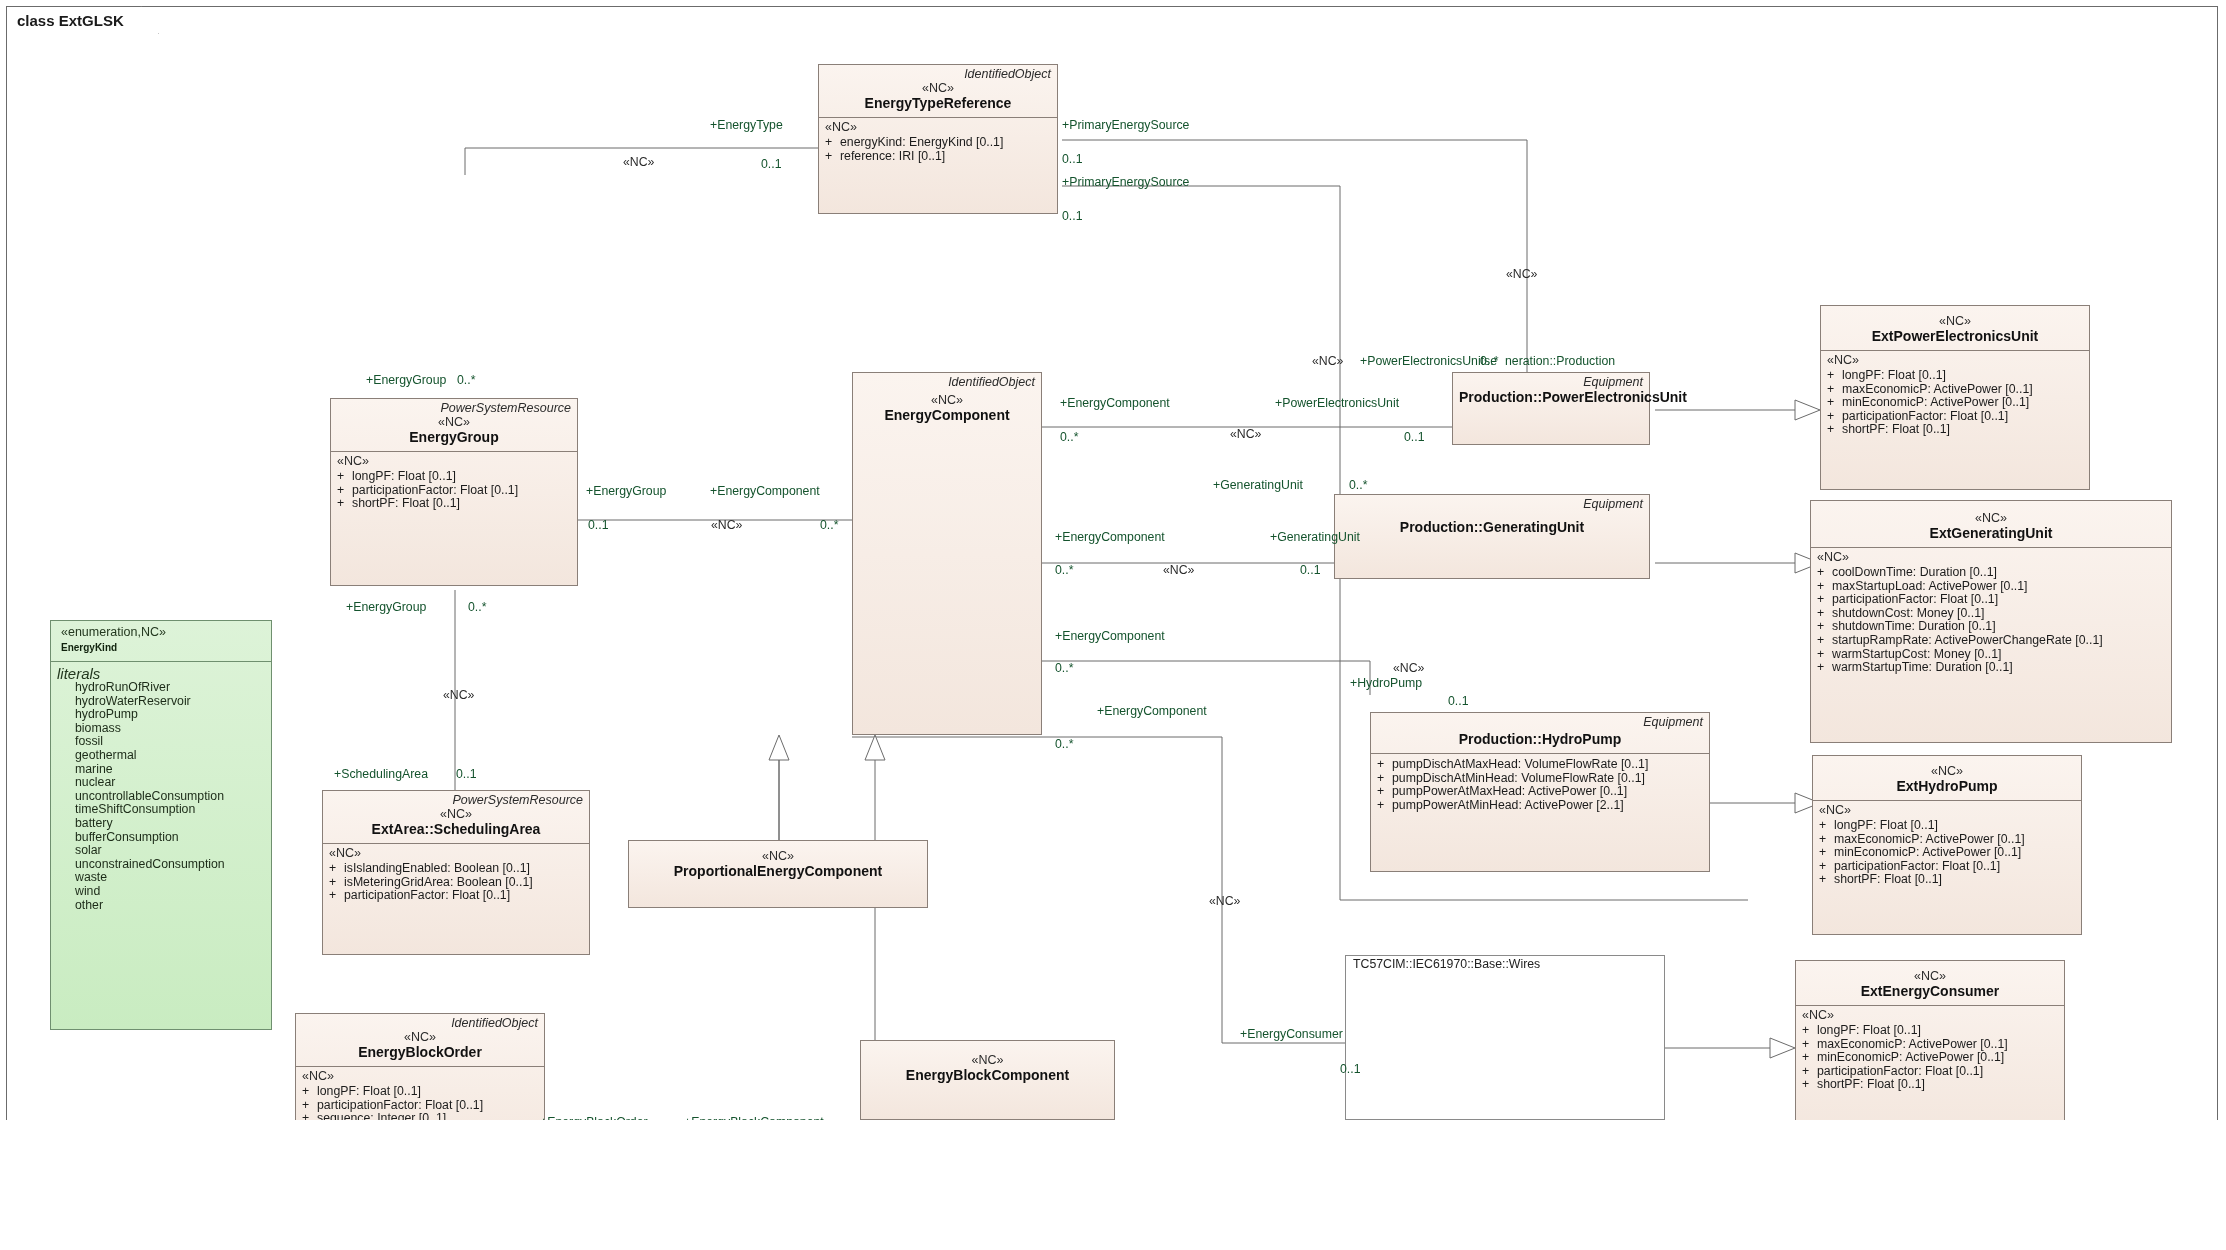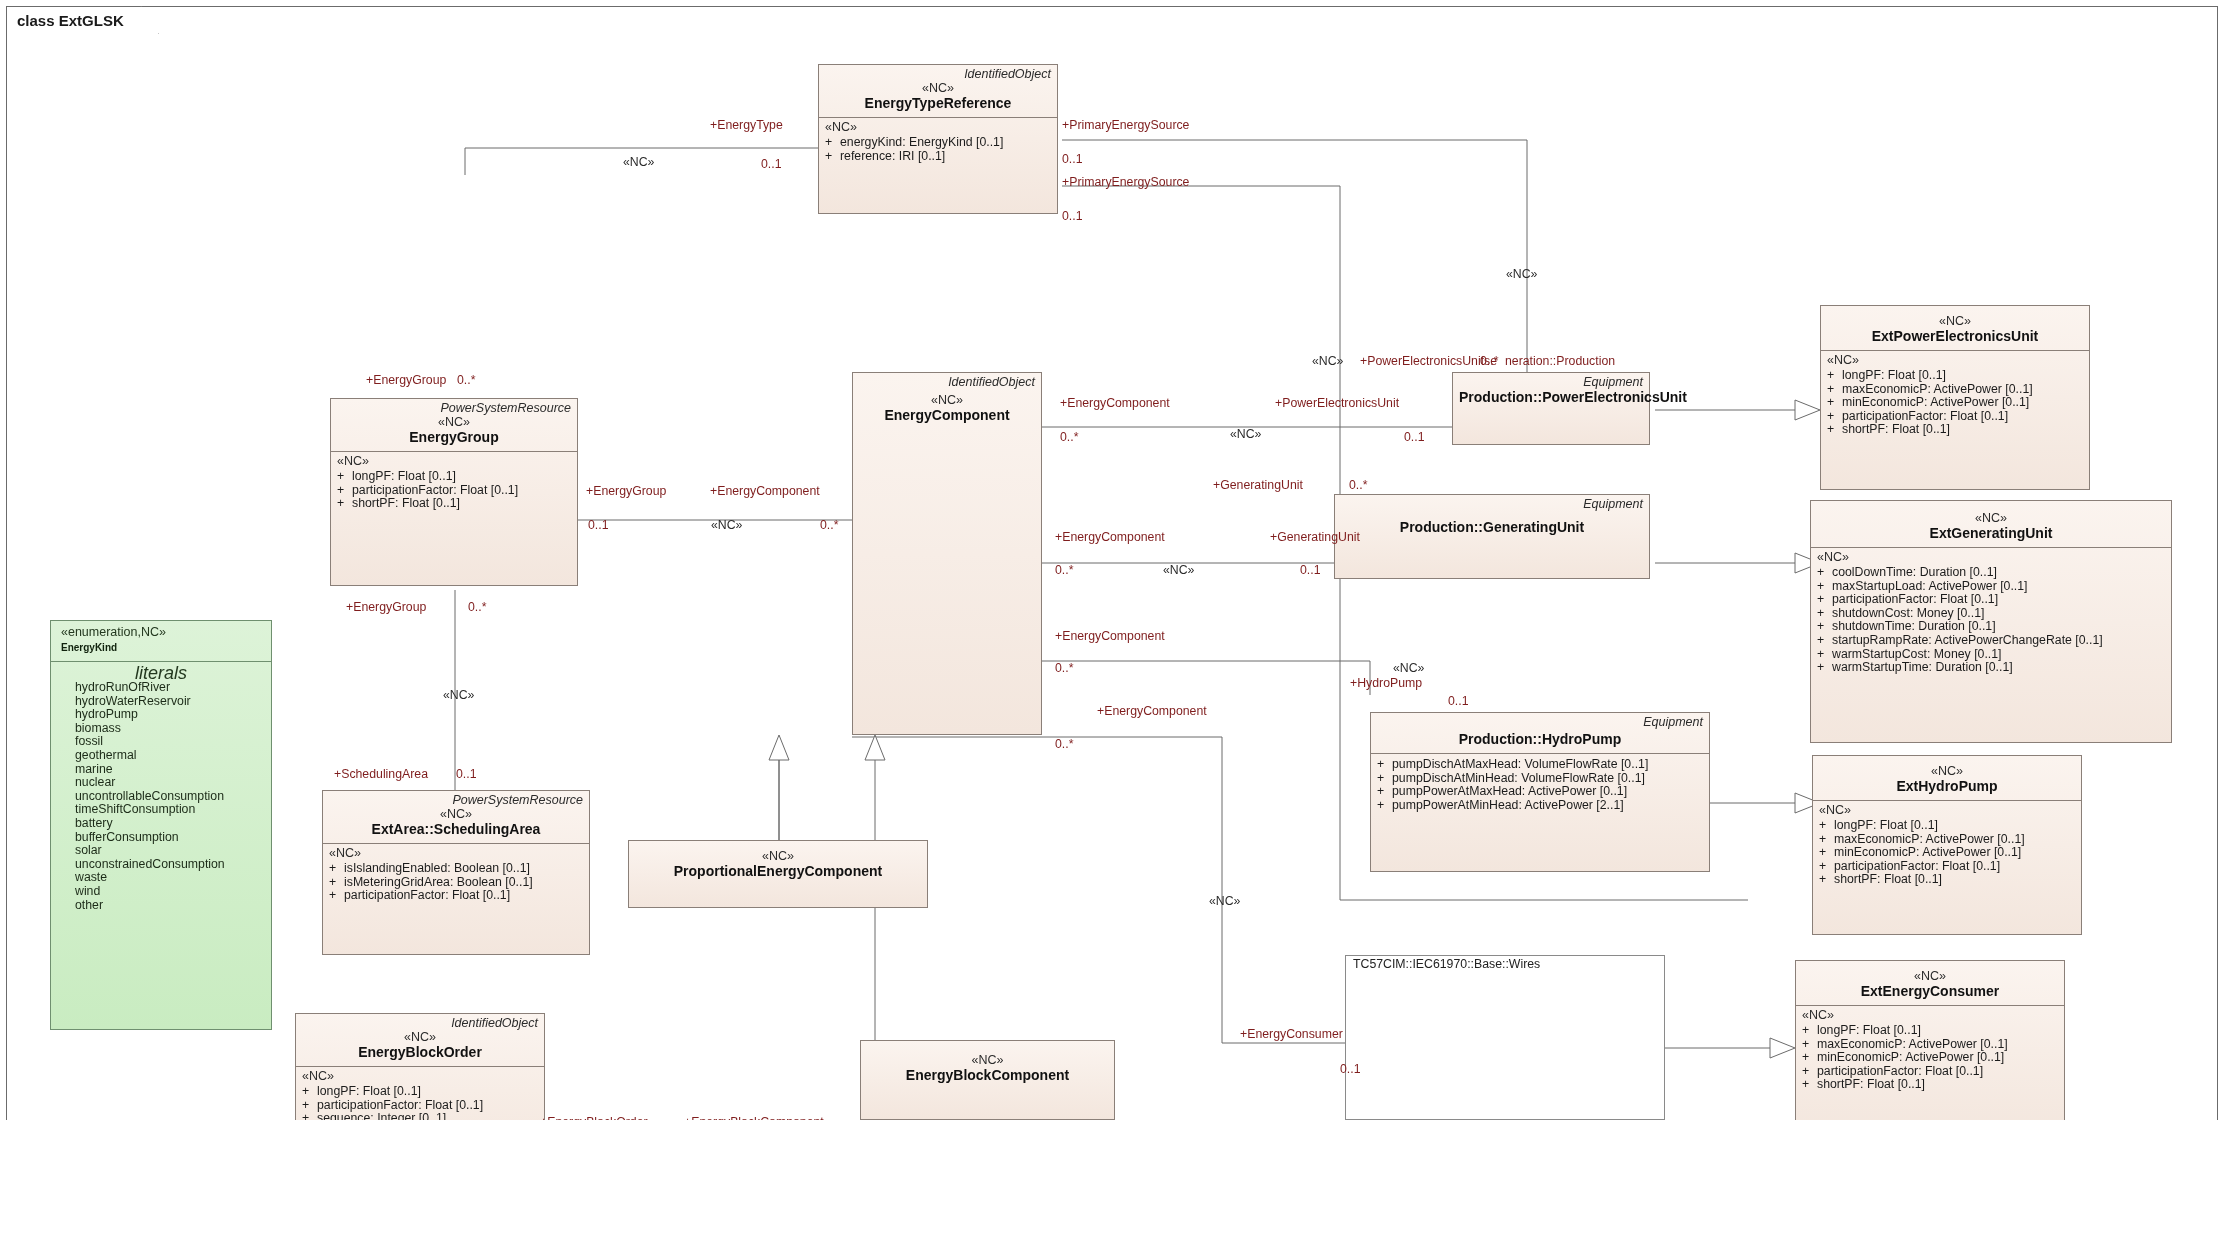--- a/index.html
+++ b/index.html
@@ -21,27 +21,27 @@
   .cls .attr{font-size:12.3px;color:#1c1c1c;line-height:13.6px;white-space:nowrap;display:flex;gap:6px;padding:0 2px;}
   .cls .attr .plus{width:9px;display:inline-block;}
   .cls .ncmid{font-size:12.5px;color:#2b2b2b;padding:2px 0 2px 6px;}
 
   .enum{position:absolute;border:1px solid #6f8f6f;background:linear-gradient(180deg,#ddf3d8 0%, #c9ecc1 100%);box-sizing:border-box;}
   .enum .hdr{padding:4px 6px 5px 10px;text-align:left;}
   .enum .stereo{font-size:12.5px;color:#23381f;line-height:14px;}
   .enum .name{font-size:10px;font-weight:bold;color:#10220d;line-height:17px;}
   .enum .sep{height:1px;background:#6f8f6f;}
   .enum .lits{padding:4px 6px 6px 6px;}
-  .enum .litlabel{font-size:18px;font-style:italic;color:#23381f;text-align:center;line-height:15px;}
+  .enum .litlabel{font-size:15px;font-style:italic;color:#23381f;text-align:left;line-height:15px;}
   .enum .lit{font-size:12.3px;color:#1c2b18;line-height:13.6px;padding-left:18px;}
 
   .pkg{position:absolute;border:1px solid #8a8a8a;background:#ffffff;box-sizing:border-box;}
   .pkg .tab{position:absolute;left:-1px;top:-1px;font-size:12.3px;color:#222;padding:2px 8px;}
 
-  .lbl{position:absolute;font-size:12.3px;color:#7f1d1d;white-space:nowrap;}
+  .lbl{position:absolute;font-size:12.3px;color:#14532d;white-space:nowrap;}
   .lbl.nc{color:#2b2b2b;}
 
   svg.edges{position:absolute;left:0;top:0;width:2226px;height:1250px;pointer-events:none;}
   svg.edges line, svg.edges path, svg.edges polyline{stroke:#6b6b6b;stroke-width:1;fill:none;}
   .tri{fill:#ffffff;stroke:#6b6b6b;stroke-width:1;}
 </style>
 </head>
 <body>
 
 <div id="canvas">

